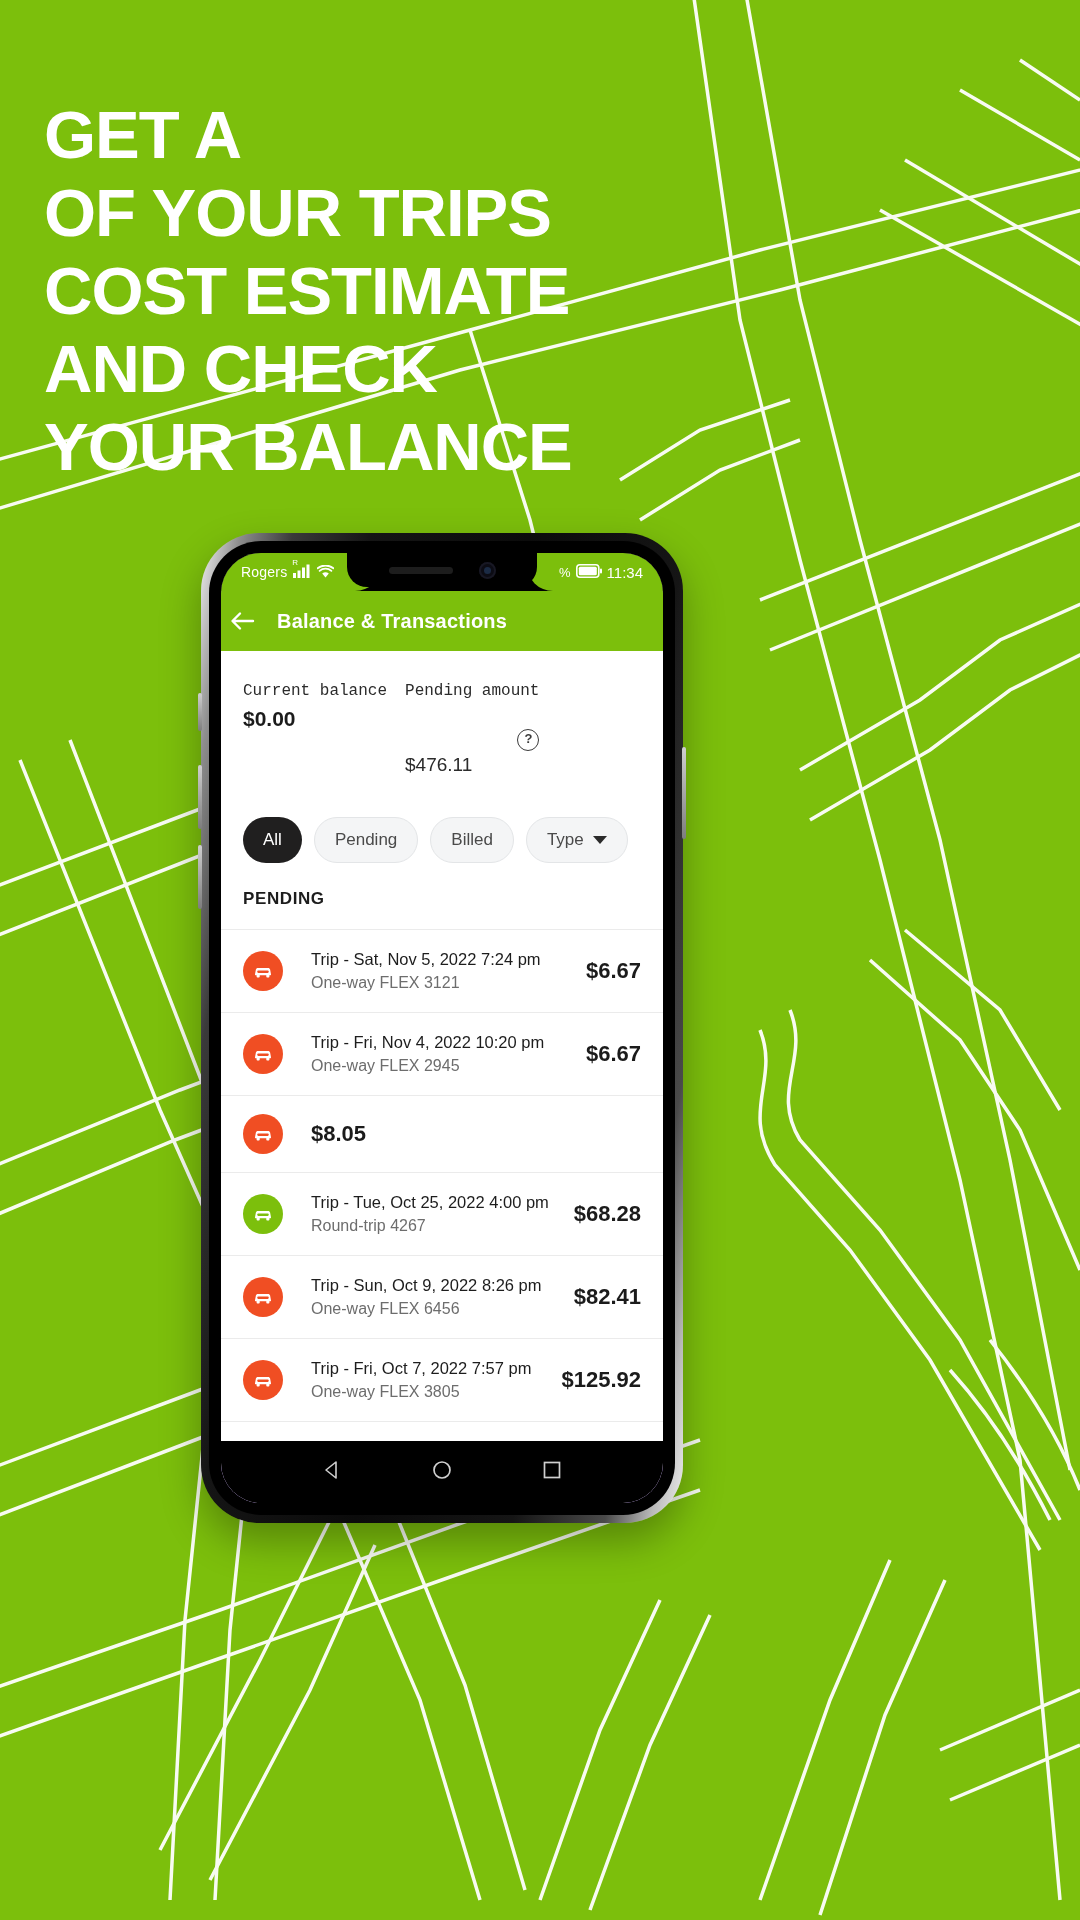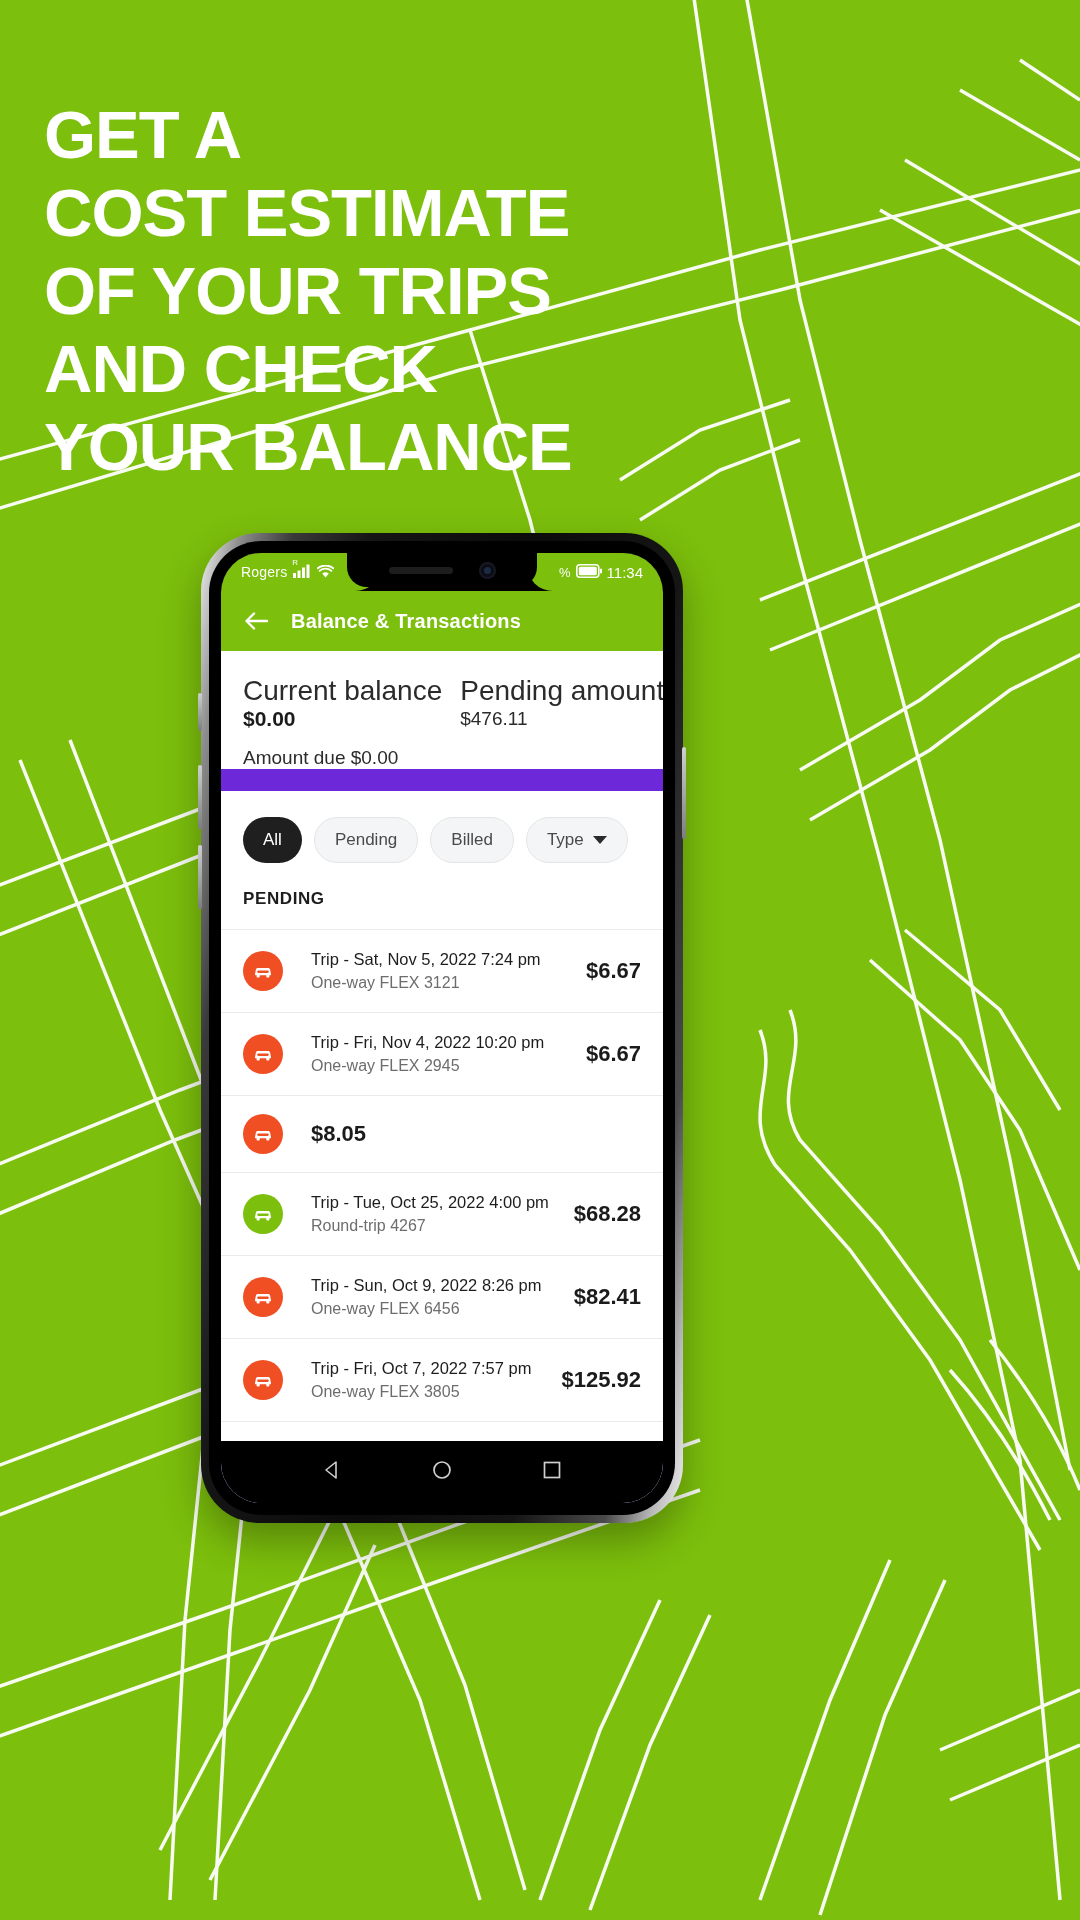--- a/index.html
+++ b/index.html
@@ -67,34 +67,34 @@
   .camera i{display:block;width:7px;height:7px;border-radius:50%;background:#1b2b45;margin:5px;}
 
   
   .sb-green-l{position:absolute;left:0;top:0;height:38px;width:160px;background:#7cbf0c;border-bottom-right-radius:26px;z-index:1;}
   .sb-green-r{position:absolute;right:0;top:0;height:38px;width:136px;background:#7cbf0c;border-bottom-left-radius:26px;z-index:1;}
   .sb-left,.sb-right{position:relative;z-index:2;}
 
   
   .app-header{
     position:absolute;left:0;top:38px;width:100%;height:60px;background:#7cbf0c;
-    display:flex;align-items:center;gap:22px;padding-left:22px;box-sizing:border-box;
+    display:flex;align-items:center;gap:22px;padding-left:8px;box-sizing:border-box;
     color:#fff;
   }
   .back-arrow{width:26px;height:26px;flex:0 0 auto;}
   .app-title{font-size:20px;font-weight:bold;letter-spacing:.2px;}
 
   
   .balance-card{position:absolute;left:0;top:98px;width:100%;background:#fff;padding:26px 22px 0 22px;box-sizing:border-box;}
   .bal-row{display:flex;align-items:flex-start;gap:18px;}
   .bal-col{flex:0 0 auto;}
-  .bal-label{font-size:28px;color:#2b2b2b;line-height:28px;}
+  .bal-label{font-size:16px;color:#2b2b2b;line-height:28px;font-family:Liberation Mono, monospace;}
   .bal-value-strong{font-size:21px;font-weight:bold;color:#1b1b1b;line-height:28px;}
   .bal-value{font-size:19px;color:#2b2b2b;line-height:28px;}
-  .pending-head{display:flex;align-items:center;gap:12px;}
+  .pending-head{display:flex;align-items:flex-end;gap:24px;flex-direction:column;}
   .qmark{width:20px;height:20px;border-radius:50%;border:1.8px solid #3b3b3b;color:#3b3b3b;
          font-size:13px;line-height:18px;text-align:center;font-weight:bold;flex:0 0 auto;}
   .amount-due{font-size:19px;color:#2b2b2b;margin-top:14px;}
 
   
   .chips{display:flex;gap:12px;padding:26px 22px 22px 22px;box-sizing:border-box;}
   .chip{
     border-radius:24px;padding:12px 20px;font-size:17px;
     display:flex;align-items:center;gap:9px;white-space:nowrap;
   }
@@ -168,22 +168,22 @@
     <path d="M990 1340 C 1030 1390, 1060 1440, 1080 1490"></path>
     <path d="M950 1370 C 995 1420, 1025 1470, 1050 1520"></path>
     <path d="M1020 60 L1080 100"></path>
     <path d="M960 90 L1080 160"></path>
     <path d="M470 330 L530 520 L560 640"></path>
   </g>
 </svg>
 
 <div class="headline">
   <span class="ln">GET A</span>
+  <span class="ln">OF YOUR TRIPS</span>
   <span class="ln">COST ESTIMATE</span>
-  <span class="ln">OF YOUR TRIPS</span>
   <span class="ln">AND CHECK</span>
   <span class="ln">YOUR BALANCE</span>
 </div>
 
 <div id="phone">
   <div class="phone-outer"></div>
   <div class="btn-side btn-l1"></div>
   <div class="btn-side btn-l2"></div>
   <div class="btn-side btn-l3"></div>
   <div class="btn-side btn-r1"></div>

